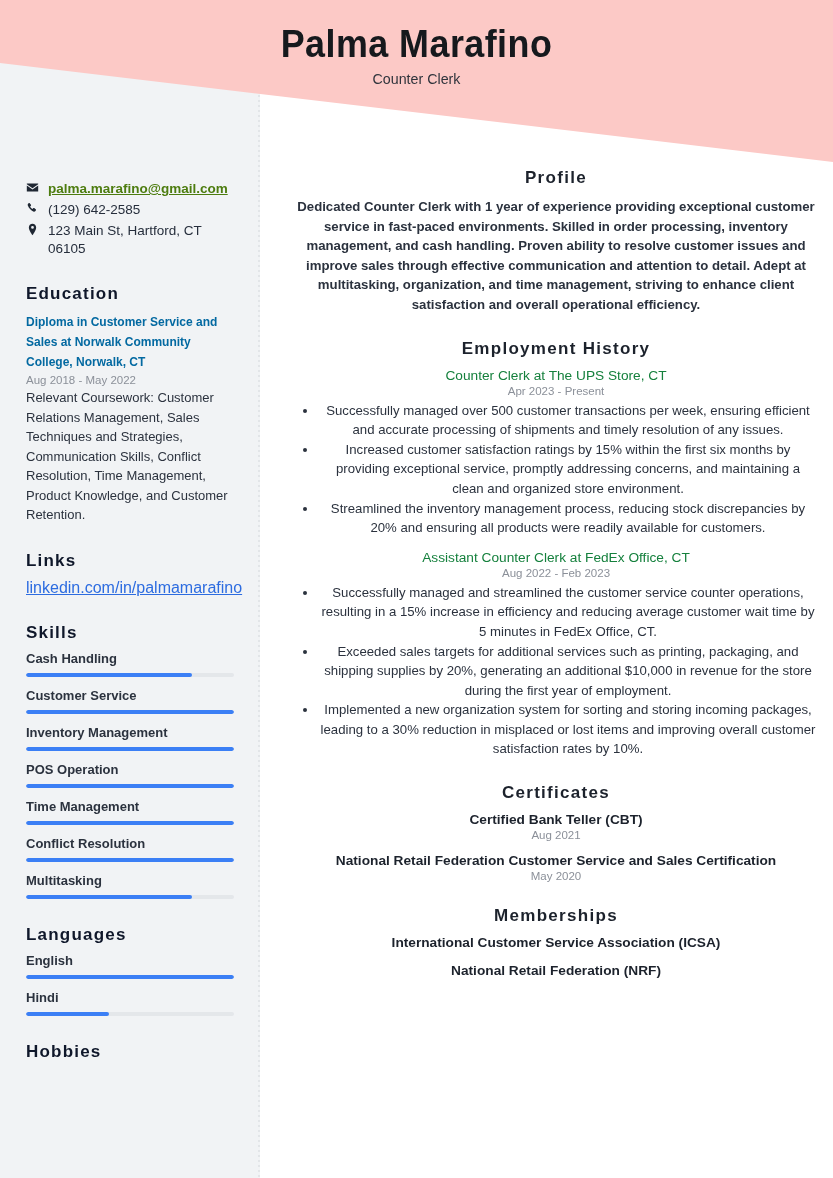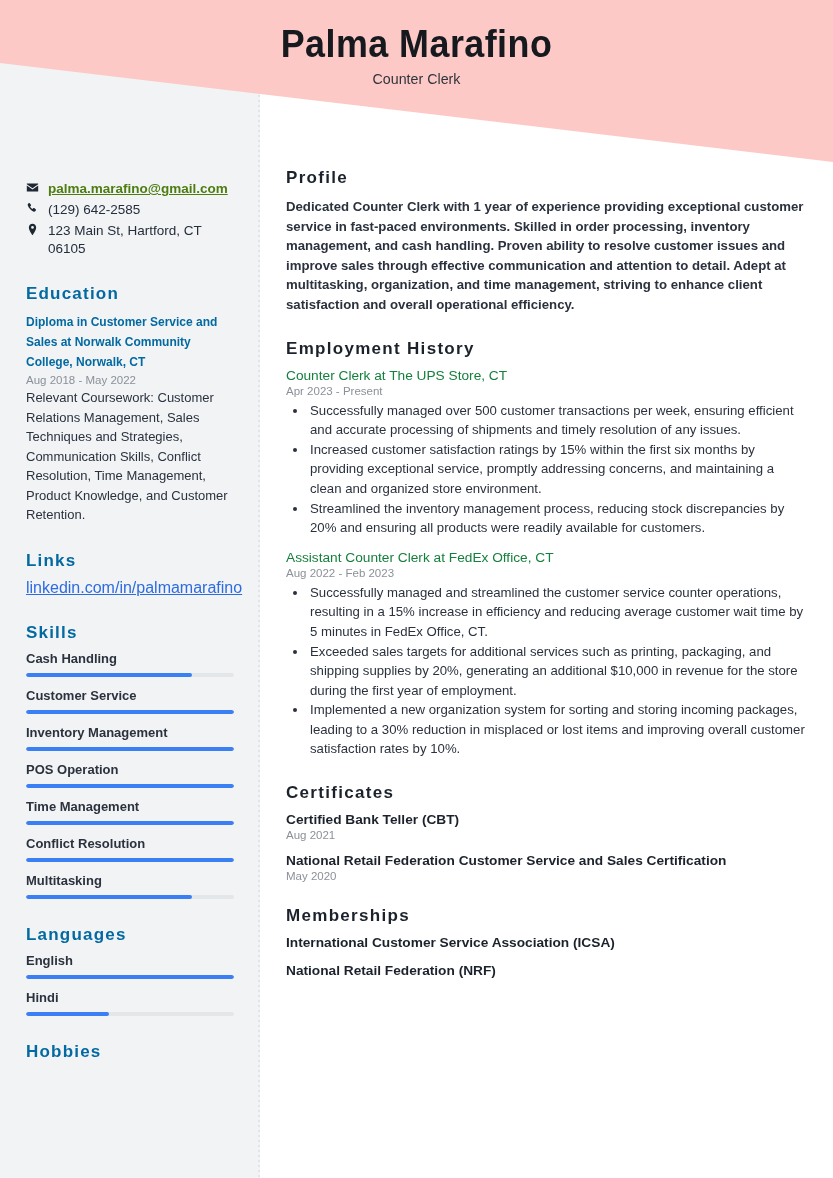--- a/index.html
+++ b/index.html
@@ -48,37 +48,37 @@
   }
   .contact { margin-top:180px; }
   .contact-row { display:flex; align-items:flex-start; margin-bottom:3px; font-size:13.5px; line-height:18px; }
   .contact-ico { width:22px; flex:0 0 22px; color:#1f2733; padding-top:1px; }
   .contact-ico svg { display:block; }
   .contact-val { color:#262e3c; }
   .contact-val a { color:#4d7c0f; text-decoration:underline;font-weight:bold; }
 
   .side-h {
     font-size:17px; font-weight:bold; letter-spacing:1.2px;
-    color:#0369a1; margin:26px 0 8px 0;
+    color:#0f172a; margin:26px 0 8px 0;
   }
   .edu-title { font-size:12px; font-weight:bold; line-height:20px; color:#0369a1; }
   .edu-date { font-size:11.5px; color:#8b9099; margin:2px 0 2px 0; }
   .edu-desc { font-size:13px; line-height:19.5px; color:#2b323e; }
 
   .link-item { font-size:16px; }
   .link-item a { color:#2d6ce0; text-decoration:underline; }
 
   .skill { margin-bottom:11px; }
   .skill-name { font-size:13px; color:#2b323e; margin-bottom:7px;font-weight:bold; }
   .bar { height:4px; border-radius:2px; background:#e4e7ea; overflow:hidden; }
   .bar-fill { height:4px; border-radius:2px; background:#3b7ff5; }
 
   
   .main {
-    position:absolute; z-index:5; left:286px; top:168px; width:520px;
+    position:absolute; z-index:5; left:296px; top:168px; width:520px;text-align:center;
   }
   .main-h {
     font-size:17px; font-weight:bold; letter-spacing:1.3px;
     color:#1c222c; margin:0 0 9px 0;
   }
   .section { margin-bottom:24px; }
   .para { font-size:13.2px; line-height:19.6px; color:#2b323e; margin:0;font-weight:bold; }
   .job-title { font-size:13.7px; font-weight:normal; color:#15803d; margin:0; }
   .job-date { font-size:11.5px; color:#8b9099; margin:2px 0 4px 0; }
   ul.bullets { margin:0 0 12px 0; padding-left:22px; }

